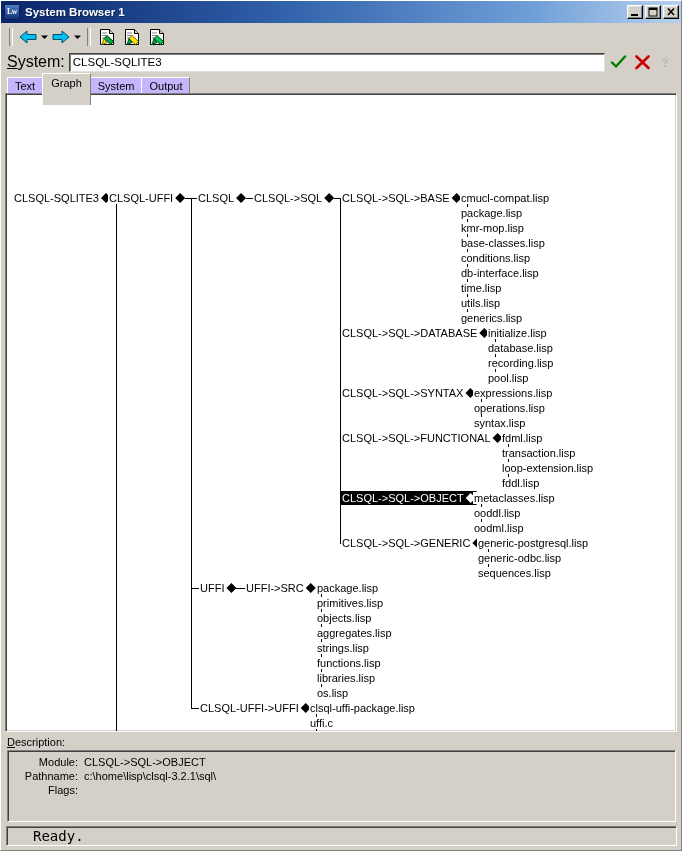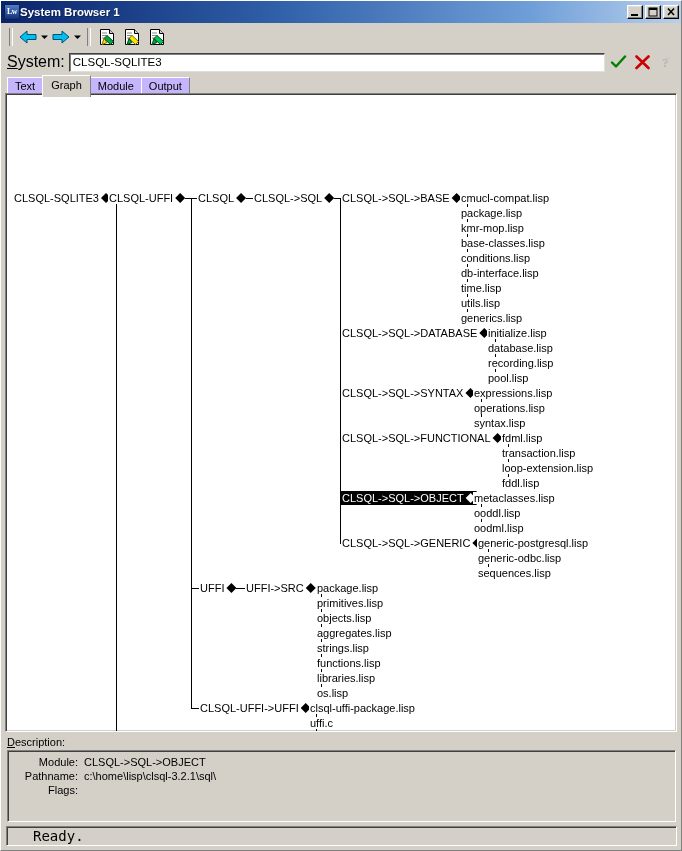--- a/index.html
+++ b/index.html
@@ -54,20 +54,21 @@
     font-weight: bold;
     font-family: "Liberation Serif", serif;
     line-height: 14px;
     text-align: center;
     letter-spacing: -0.5px;
   }
   #window-title {
     color: #ffffff;
     font-size: 11.5px;
     font-weight: bold;
+    margin-left: 5px;
     flex: 1 1 auto;
     white-space: nowrap;
     overflow: hidden;
     text-shadow: 1px 1px 0 rgba(0,0,0,0.35);
   }
   .win-btn {
     width: 16px; height: 14px;
     margin-left: 2px;
     background: #d4d0c8;
     border: 1px solid #000000;
@@ -175,23 +176,23 @@
     border-top-color: #ffffff;
     border-left-color: #ffffff;
     box-sizing: border-box;
     margin-right: -1px;
     cursor: default;
     white-space: nowrap;
     position: relative;
     top: 1px;
   }
   .tab.active {
-    height: 22px;
+    height: 32px;
     line-height: 18px;
-    top: 4px;
+    top: 12px;
     z-index: 3;
     background: #d4d0c8;
     padding: 0 8px;
   }
 
   
   #graph-pane {
     flex: 1 1 auto;
     margin: 0 4px;
     background: #ffffff;
@@ -367,21 +368,21 @@
       <svg width="17" height="15" viewBox="0 0 17 15">
         <text x="4" y="12" font-family="Liberation Serif, serif" font-size="13" font-weight="bold" fill="#b4b4b4">?</text>
         <text x="7" y="9" font-family="Liberation Serif, serif" font-size="10" font-weight="bold" fill="#c8c8c8">?</text>
       </svg>
     </div>
   </div>
 
   <div id="tab-strip">
     <div class="tab">Text</div>
     <div class="tab active">Graph</div>
-    <div class="tab">Module</div>
+    <div class="tab">System</div>
     <div class="tab">Output</div>
   </div>
 
   <div id="graph-pane">
     <svg id="graph-svg" width="672" height="645" viewBox="0 0 672 645">
         <g>
           <path class="edge" stroke="#000000" d="M110.984375 104 L102 104"></path>
           <path class="edge" stroke="#000000" d="M110.984375 674 L109 674"></path>
           <path class="edge" stroke="#000000" d="M110.984375 104 L110.984375 674"></path>
           <path class="edge" stroke="#000000" d="M104.984375 104 L110.984375 104"></path>

